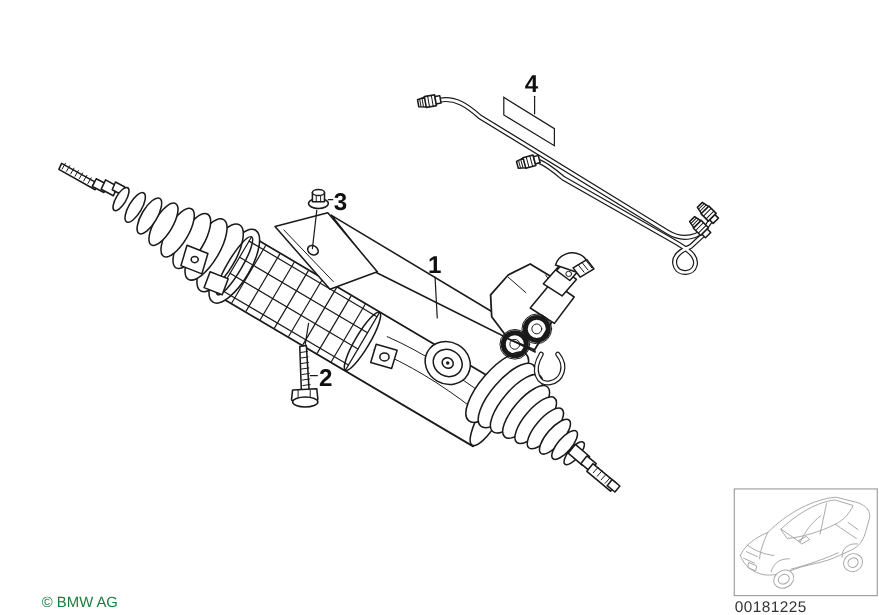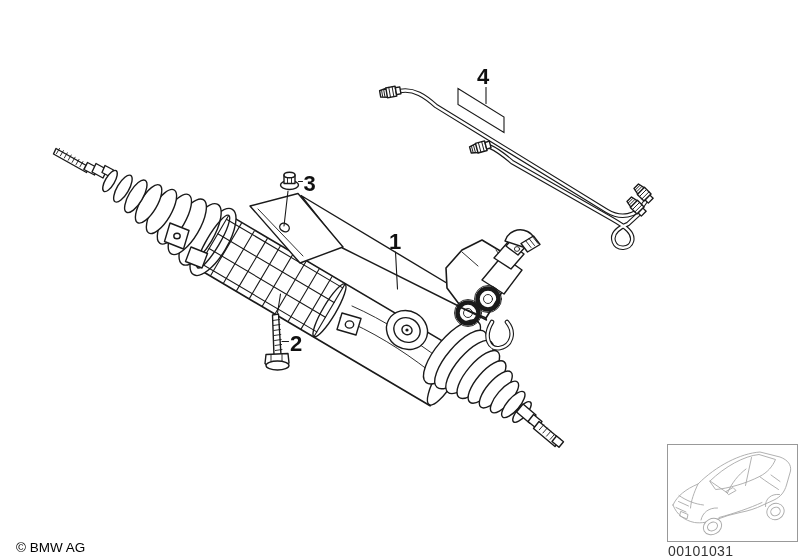--- a/index.html
+++ b/index.html
@@ -9,21 +9,21 @@
   
   .w   {fill:#fff;stroke:var(--line,#1a1a1a);stroke-width:1.4;stroke-linejoin:round;}
   .w2  {fill:#fff;stroke:var(--line,#1a1a1a);stroke-width:1.6;stroke-linejoin:round;}
   .s   {fill:none;stroke:var(--line,#1a1a1a);stroke-width:1.4;stroke-linejoin:round;stroke-linecap:round;}
   .t   {fill:none;stroke:var(--line,#1a1a1a);stroke-width:0.9;stroke-linecap:round;}
   .ld  {fill:none;stroke:var(--line,#1a1a1a);stroke-width:1.1;stroke-linecap:round;}
   .po  {fill:none;stroke:var(--line,#1a1a1a);stroke-width:4.6;stroke-linecap:round;}
   .pi  {fill:none;stroke:#fff;stroke-width:2.4;stroke-linecap:round;}
   .ring{fill:none;stroke:var(--line,#1a1a1a);stroke-width:4.5;}
   .callout{font:700 22px "Liberation Sans",sans-serif;fill:#101010;cursor:pointer;}
-  .copyright{position:absolute;left:16px;top:540px;font-size:13.5px;color:#000000;}
+  .copyright{position:absolute;left:38px;top:540px;font-size:13.5px;color:#15803d;}
   .thumb{position:absolute;left:667px;top:444px;width:129px;height:96px;border:1px solid #999;
          background:#fff;box-sizing:content-box;cursor:pointer;}
   .thumb svg{display:block;}
   .car{fill:none;stroke:var(--thumb-line,#a8a8a8);stroke-width:0.9;stroke-linejoin:round;stroke-linecap:round;}
   .carw{fill:#fff;stroke:var(--thumb-line,#a8a8a8);stroke-width:0.9;}
   .diagram-number{position:absolute;left:668px;top:543px;font-size:14px;letter-spacing:.4px;
                   color:var(--num,#333);}
 </style>
 </head>
 <body>
@@ -198,14 +198,14 @@
       <path class="car" d="M103,30 L112,36.5 M91.5,31.5 C98,36.5 104.5,40.5 110.5,44.5"></path>
       <path class="car" d="M51,72.5 C66,68.5 82,63 94,57.5"></path>
       <path class="car" d="M33,75 C34.5,67.5 41,62.5 49.5,63 M97.5,61.5 C97,53.5 103.5,48.5 111.5,49.5"></path>
       <ellipse class="carw" cx="44.5" cy="81.5" rx="9.5" ry="7.8" transform="rotate(-28 44.5 81.5)"></ellipse>
       <ellipse class="car" cx="44.5" cy="81.5" rx="5.2" ry="4.2" transform="rotate(-28 44.5 81.5)"></ellipse>
       <ellipse class="carw" cx="107.5" cy="66.5" rx="8.8" ry="8" transform="rotate(-28 107.5 66.5)"></ellipse>
       <ellipse class="car" cx="107.5" cy="66.5" rx="4.8" ry="4.2" transform="rotate(-28 107.5 66.5)"></ellipse>
     </svg>
   </div>
 
-  <div class="diagram-number">00101031</div>
+  <div class="diagram-number">00181225</div>
 </div>
 
 </body></html>

